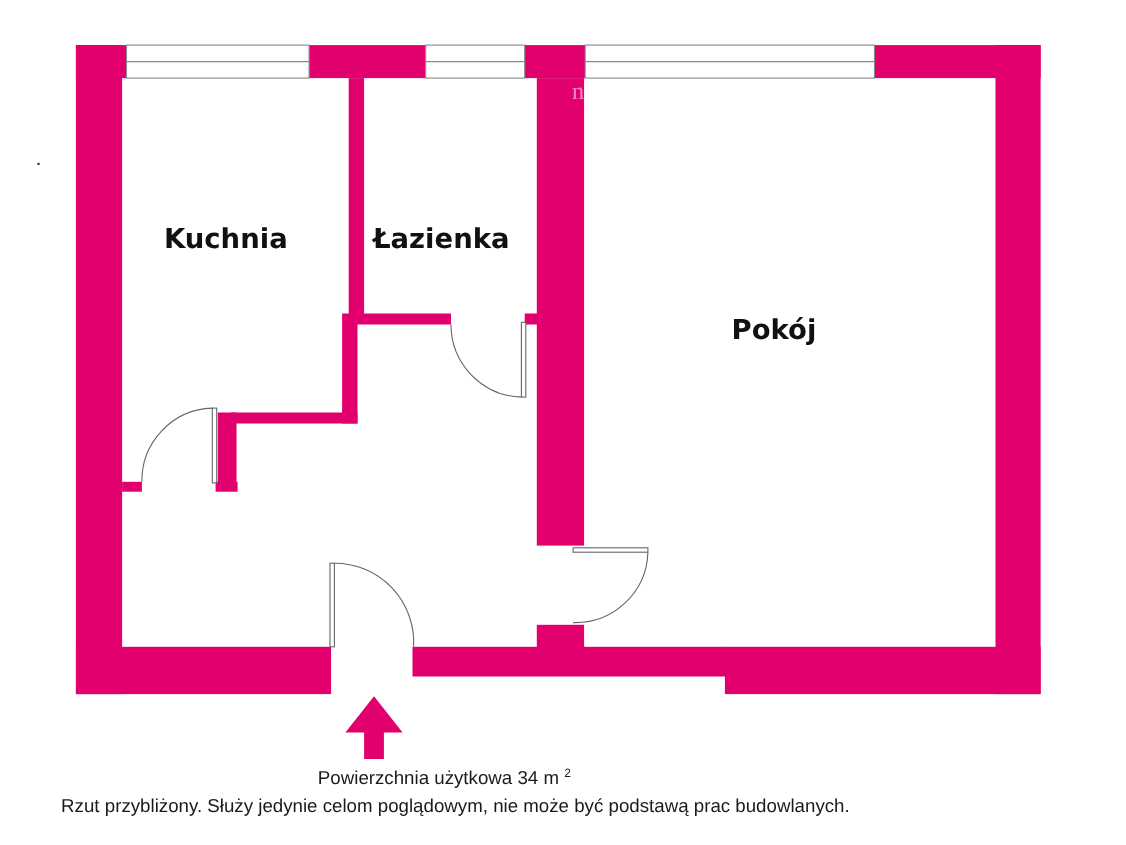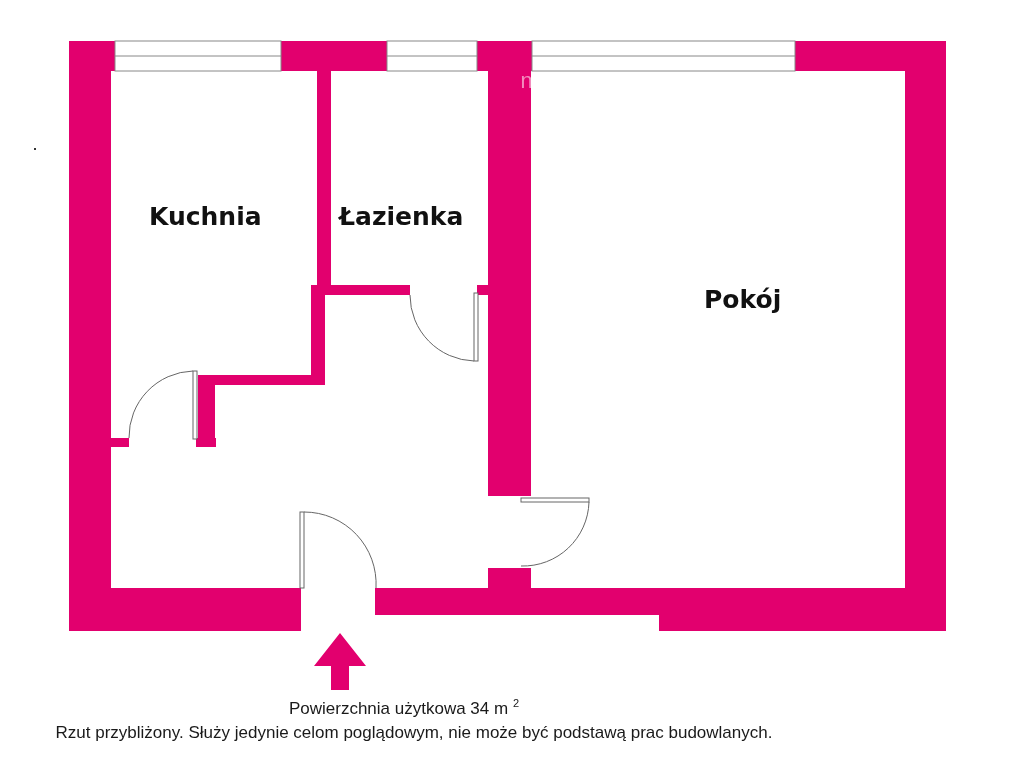--- a/index.html
+++ b/index.html
@@ -3,21 +3,21 @@
 <meta charset="utf-8">
 <style>
   html, body { margin:0; padding:0; background:#ffffff; }
   body { width:1024px; height:768px; position:relative; overflow:hidden; font-family:"DejaVu Sans", sans-serif; }
   .plan { position:absolute; left:0; top:0; width:1024px; height:768px; }
   .room-label { position:absolute; font-family:"DejaVu Sans", sans-serif; font-weight:bold; font-size:25px; color:#111; white-space:nowrap; }
   .caption { position:absolute; left:0; width:808px; text-align:center; font-family:"Liberation Sans", sans-serif; color:#1a1a1a; }
   .cap1 { top:697px; font-size:17px; }
   .cap2 { top:723px; font-size:17px; left:10px; }
   .dot { position:absolute; left:34px; top:148px; width:2px; height:2px; background:#333; }
-  .watermark { position:absolute; font-family:Liberation Mono, monospace; color:rgba(255,255,255,0.55);text-align:right; }
+  .watermark { position:absolute; font-family:Liberation Serif, serif; color:rgba(255,255,255,0.55);text-align:right; }
 </style>
 </head>
 <body>
 
 <div class="plan">
   <svg width="1024" height="768" viewBox="0 0 1024 768">
     <g fill="#e2006e">
 
       <rect x="69" y="41" width="42" height="590"></rect>
 
@@ -76,20 +76,20 @@
     <g fill="#e2006e">
       <polygon points="340,633 314,666 331,666 331,690 349,690 349,666 366,666"></polygon>
     </g>
   </svg>
 
   <div class="watermark" style="left:520px;top:70px;font-size:22px;">nieru</div>
   <div class="dot"></div>
 
   <div class="room-label" style="left:339px;top:202px;">Łazienka</div>
   <div class="room-label" style="left:149px;top:202px;">Kuchnia</div>
-  <div class="room-label" style="left:704px;top:285px;text-align:center;">Pokój</div>
+  <div class="room-label" style="left:665px;top:285px;text-align:center;">Pokój</div>
 </div>
 
 <div class="caption cap1">
   <span>Powierzchnia użytkowa 34 m</span>
   <sup style="font-size:11px;">2</sup>
 </div>
 <div class="caption cap2">Rzut przybliżony. Służy jedynie celom poglądowym, nie może być podstawą prac budowlanych.</div>
 
 </body></html>

